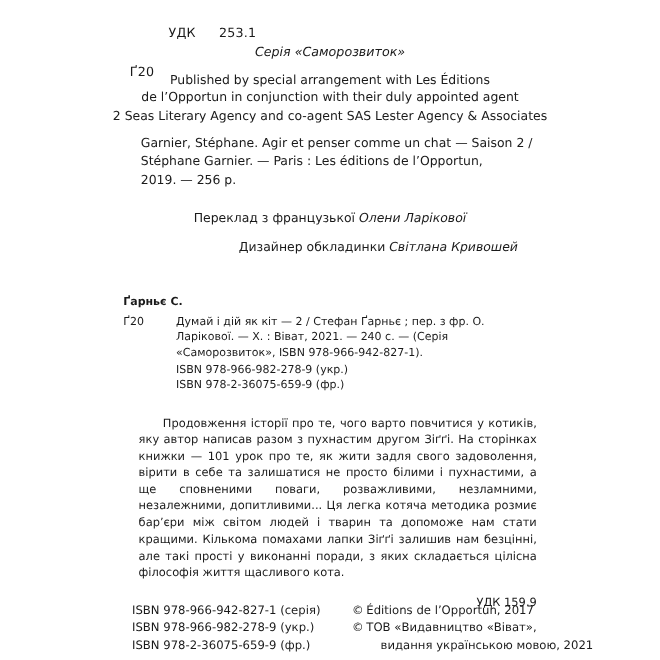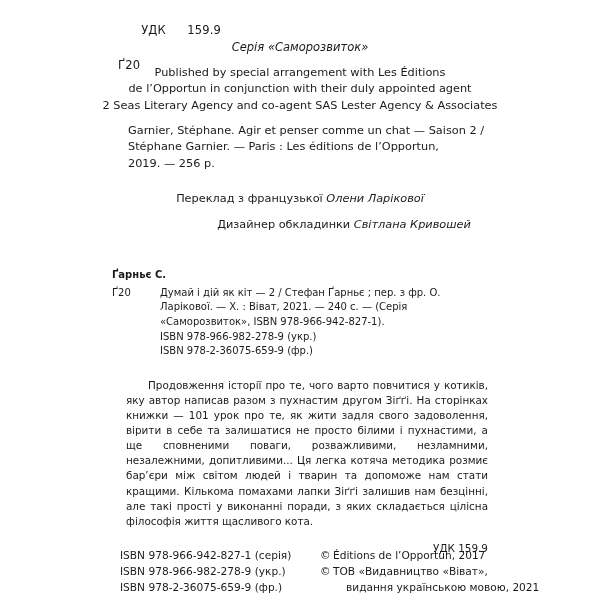--- a/index.html
+++ b/index.html
@@ -30,20 +30,21 @@
     font-size: 11.5px;
     line-height: 1.5;
     letter-spacing: .2px;
   }
   .udc-top .udc-line {
     white-space: pre;
   }
   .udc-top .udc-code {
     display: inline-block;
     min-width: 46px;
+    margin-left: 12px;
   }
 
   
   .series {
     position: absolute;
     left: 0;
     top: 40px;
     width: 600px;
     text-align: center;
     font-size: 11.5px;
@@ -176,21 +177,21 @@
     padding-left: 13px;
   }
 </style>
 </head>
 <body>
 
 <div class="page">
 
   <div class="udc-top">
     <div class="udc-line">
-      <span class="udc-code">УДК</span><span>159.9</span>
+      <span class="udc-code">УДК</span><span>253.1</span>
     </div>
     <div class="udc-line">Ґ20</div>
   </div>
 
   <div class="series">
     <i>Серія «Саморозвиток»</i>
   </div>
 
   <div class="arrangement">
     <div>Published by special arrangement with Les Éditions</div>

